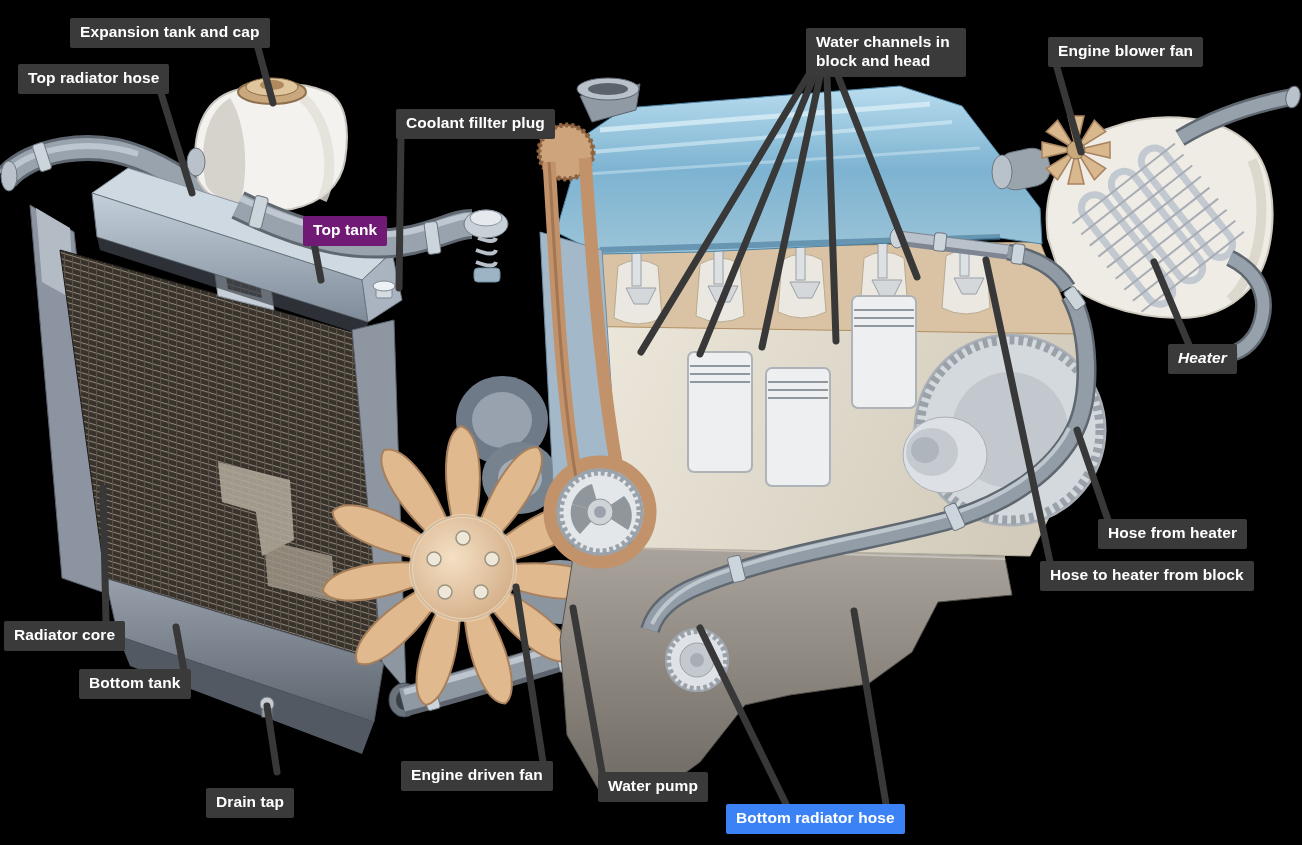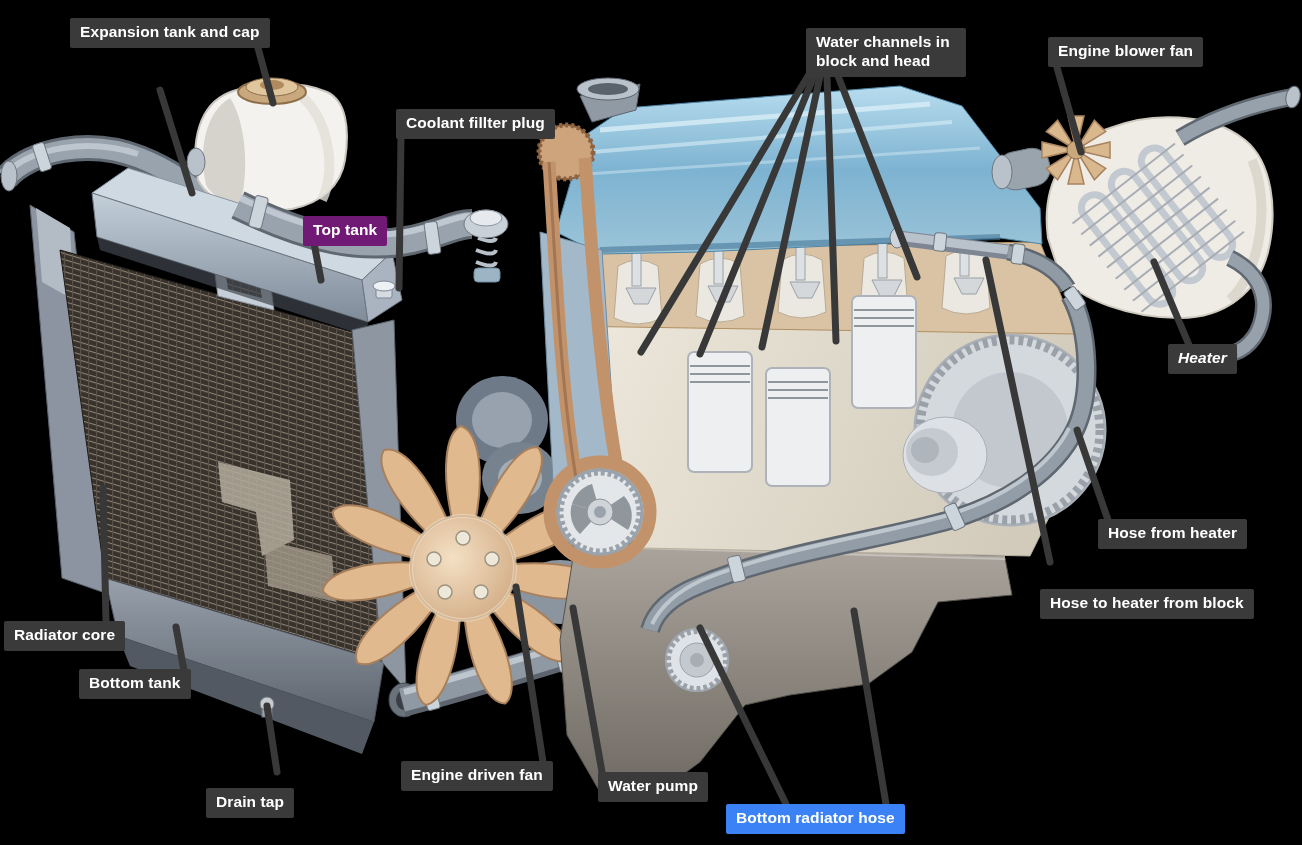--- a/index.html
+++ b/index.html
@@ -348,27 +348,28 @@
         <line x1="277" y1="772" x2="267" y2="706" stroke="#383838" stroke-width="7"></line>
         <line x1="543" y1="762" x2="516" y2="587" stroke="#383838" stroke-width="7"></line>
         <line x1="602" y1="772" x2="573" y2="608" stroke="#383838" stroke-width="7"></line>
         <line x1="786" y1="804" x2="700" y2="628" stroke="#383838" stroke-width="7"></line>
         <line x1="886" y1="804" x2="854" y2="611" stroke="#383838" stroke-width="7"></line>
       </g>
 </svg>
 
 <div id="labels-layer">
       <div class="label" style="left: 70px; top: 18px; background: rgb(58, 58, 58); color: rgb(255, 255, 255);">Expansion tank and cap</div>
+      <div class="label" style="left: 18px; top: 64px; background: rgb(58, 58, 58); color: rgb(255, 255, 255);">Top radiator hose</div>
       <div class="label" style="left: 396px; top: 109px; background: rgb(58, 58, 58); color: rgb(255, 255, 255);">Coolant fillter plug</div>
       <div class="label" style="left: 303px; top: 216px; background: #701a75; color: rgb(255, 255, 255);">Top tank</div>
       <div class="label wrap" style="left: 806px; top: 28px; background: rgb(58, 58, 58); color: rgb(255, 255, 255);">Water channels in block and head</div>
       <div class="label" style="left: 1048px; top: 37px; background: rgb(58, 58, 58); color: rgb(255, 255, 255);">Engine blower fan</div>
       <div class="label" style="left: 1168px; top: 344px; background: rgb(58, 58, 58); color: rgb(255, 255, 255); font-style: italic;">Heater</div>
       <div class="label" style="left: 1098px; top: 519px; background: rgb(58, 58, 58); color: rgb(255, 255, 255);">Hose from heater</div>
-      <div class="label" style="left: 1040px; top: 561px; background: rgb(58, 58, 58); color: rgb(255, 255, 255); margin-top: 28px;">Hose to heater from block</div>
+      <div class="label" style="left: 1040px; top: 561px; background: rgb(58, 58, 58); color: rgb(255, 255, 255);">Hose to heater from block</div>
       <div class="label" style="left: 4px; top: 621px; background: rgb(58, 58, 58); color: rgb(255, 255, 255);">Radiator core</div>
       <div class="label" style="left: 79px; top: 669px; background: rgb(58, 58, 58); color: rgb(255, 255, 255);">Bottom tank</div>
       <div class="label" style="left: 206px; top: 772px; background: rgb(58, 58, 58); color: rgb(255, 255, 255); margin-top: 16px;">Drain tap</div>
       <div class="label" style="left: 401px; top: 761px; background: rgb(58, 58, 58); color: rgb(255, 255, 255);">Engine driven fan</div>
       <div class="label" style="left: 598px; top: 772px; background: rgb(58, 58, 58); color: rgb(255, 255, 255);">Water pump</div>
       <div class="label" style="left: 726px; top: 804px; background: #3b82f6; color: rgb(255, 255, 255);">Bottom radiator hose</div>
     </div>
 
 </div>
 

